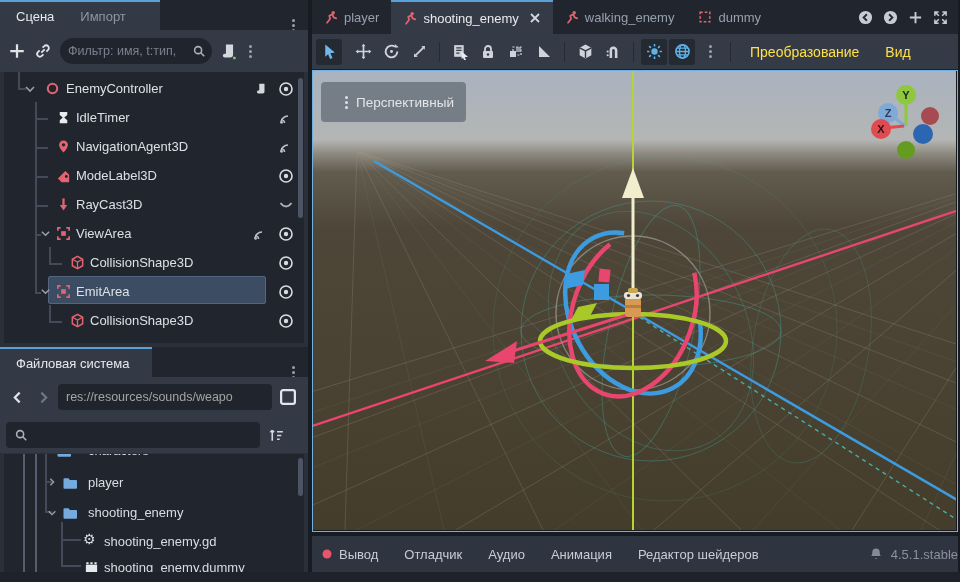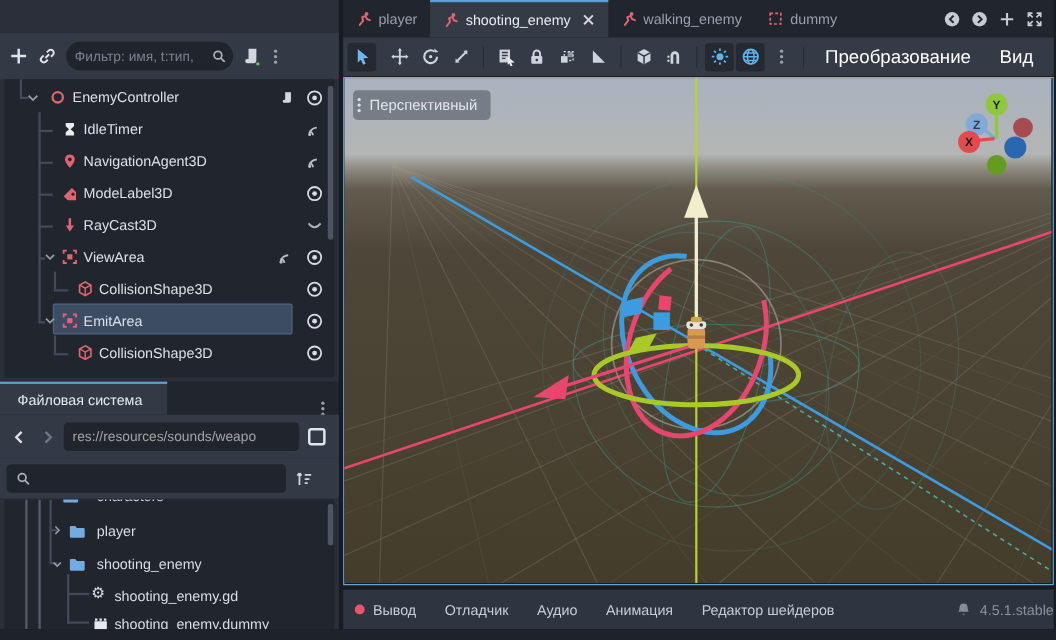--- a/index.html
+++ b/index.html
@@ -49,45 +49,58 @@
     color:#97a0ac; font-size:13px; }
   .stab.active { background:#343b47; color:#e8eaee; border-top:2px solid #5aa1d8; }
   .tab-ctrl { display:flex; align-items:center; gap:10px; margin-left:auto; padding-right:10px; }
 
   #vp-toolbar { left:312px; top:34px; width:646px; height:36px; background:#343b47;
     display:flex; align-items:center; gap:2px; padding:0 4px; border-bottom:1px solid #1c2028; }
   .tbtn { width:26px; height:26px; border-radius:3px; display:flex; align-items:center;
     justify-content:center; flex:0 0 auto; }
   .tbtn.pressed { background:#242932; }
   .tsep { width:1px; height:20px; background:#262b33; margin:0 5px; flex:0 0 auto; }
-  .menu-label { color:#ffffff; font-size:17px; padding:0 12px; flex:0 0 auto; }
+  .menu-label { color:#fde047; font-size:14px; padding:0 12px; flex:0 0 auto; }
 
   #viewport { left:312px; top:70px; width:646px; height:462px;
     border:1.5px solid #6fb2e2; }
-  #persp-btn { left:321px; top:82px; height:27px; background:rgba(109,117,128,.88);
-    border-radius:4px; display:flex; align-items:center; gap:8px; padding:0 12px 0 4px;
+  #persp-btn { left:321px; top:82px; height:40px; background:rgba(109,117,128,.88);
+    border-radius:4px; display:flex; align-items:center; gap:8px; padding:0 12px 0 24px;
     color:#e2e5e9; font-size:13.5px; }
 
   #bottom-bar { left:312px; top:536px; width:646px; height:36px; background:#2e3440;
     display:flex; align-items:center; gap:26px; padding-left:10px; }
   .bb-item { color:#c8cdd5; font-size:13px; }
   #bb-right { margin-left:auto; display:flex; align-items:center; gap:8px; }
   #version-label { color:#8b919d; font-size:13px; }
   #bottom-strip { left:0; top:572px; width:960px; height:10px; background:#1d222b; }
 
   svg { display:block; }
   text { font-family:"Liberation Sans", sans-serif; }
 </style>
 </head>
 <body>
 
 <div id="stage">
 
   <div class="abs" id="left-dock">
 
+    <div class="dock-tabbar" style="top:0;">
+      <div class="dock-tab-active" style="left:0; width:160px;">
+        <span>Сцена</span>
+        <span style="margin-left:26px; color:#8d96a3;">Импорт</span>
+      </div>
+      <div class="abs" style="left:292px; top:8px;">
+        <span class="vdots">
+            <i></i>
+            <i></i>
+            <i></i>
+          </span>
+      </div>
+    </div>
 
     <div class="tool-row" style="top:30px; height:42px; gap:8px; padding:0 8px;">
       <svg width="18" height="18" viewBox="0 0 16 16">
         <path d="M8 2v12M2 8h12" stroke="#dfe2e6" stroke-width="2"></path>
       </svg>
       <svg width="18" height="18" viewBox="0 0 16 16">
         <path d="M6.5 9.5l3-3" stroke="#dfe2e6" stroke-width="1.6"></path>
         <path d="M5 7.5L3.5 9a2.4 2.4 0 0 0 3.4 3.4L8.4 11M11 8.5L12.5 7a2.4 2.4 0 0 0-3.4-3.4L7.6 5" stroke="#dfe2e6" stroke-width="1.6" fill="none"></path>
       </svg>
       <div class="flt-input" style="width:152px;border-radius:13px;">

